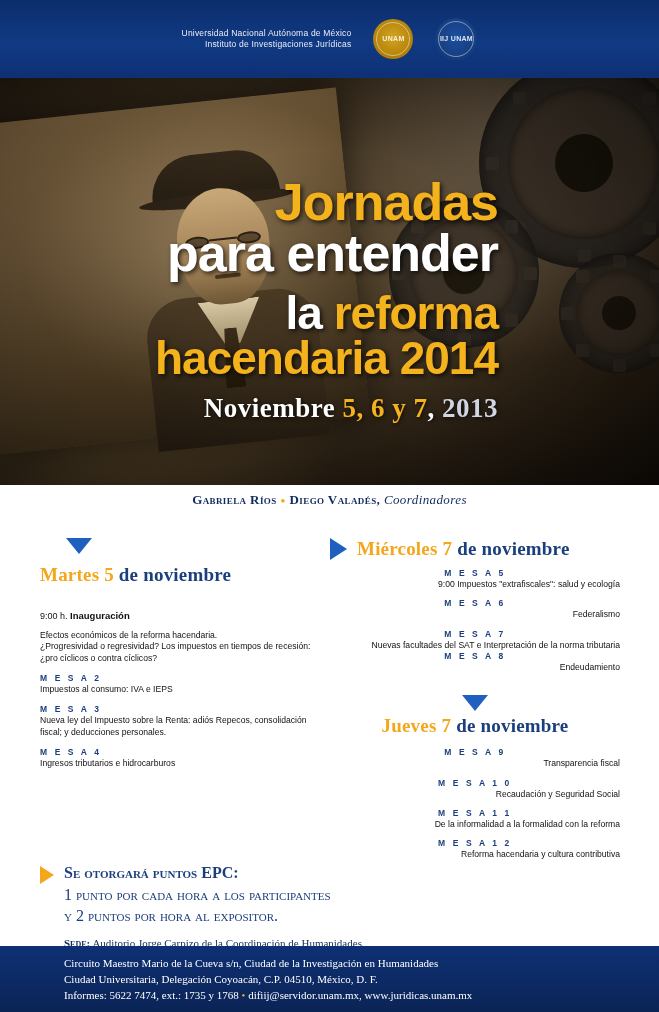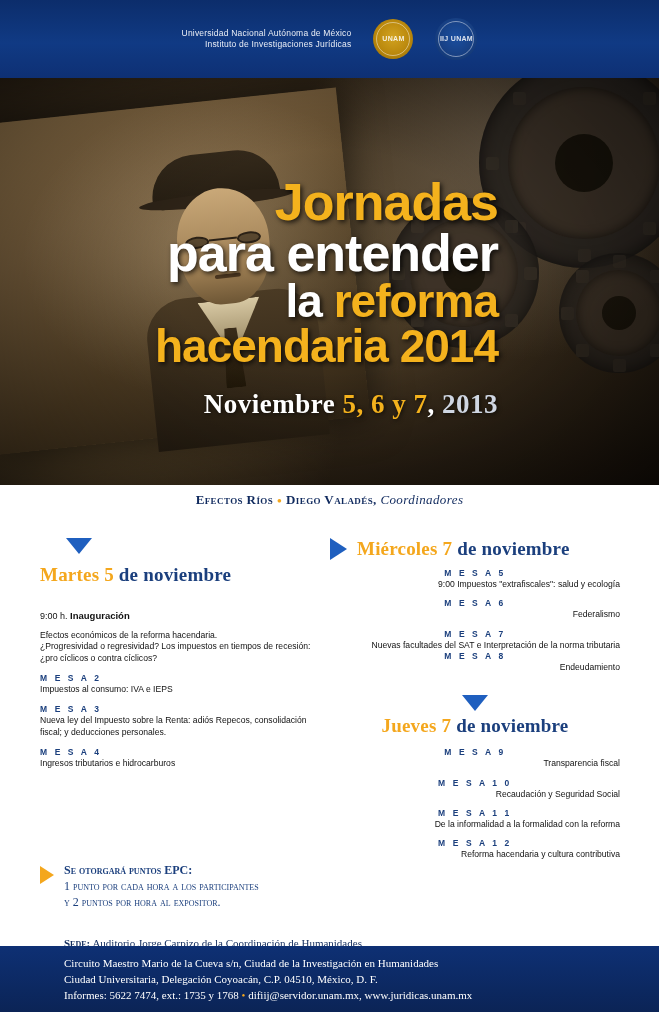--- a/index.html
+++ b/index.html
@@ -158,27 +158,27 @@
     font-family: "Liberation Sans", sans-serif;
     font-weight: bold; color: #f4b21d; line-height: .95;
     letter-spacing: -1px;
     text-shadow: 2px 2px 5px rgba(0,0,0,.75);
   }
   .t1 { font-size: 52px; }
   .t2 { font-size: 52px; color: #ffffff; margin-top: 2px; }
   .t3 {
     font-family: "Liberation Sans", sans-serif;
     font-weight: bold; line-height: .98; letter-spacing: -1px;
-    margin-top: 0; text-shadow: 2px 2px 5px rgba(0,0,0,.75);
+    margin-top: 12px; text-shadow: 2px 2px 5px rgba(0,0,0,.75);
     font-size: 46px;
   }
   .t3 .w { color: #ffffff; }
   .t3 .y { color: #f4b21d; }
   .dateline {
-    margin-top: 20px; text-align: right;
+    margin-top: 12px; text-align: right;
     font-family: "Liberation Serif", serif; font-weight: bold;
     font-size: 27px; letter-spacing: .5px;
     text-shadow: 1px 1px 4px rgba(0,0,0,.7);
   }
   .dateline .nov { color: #ffffff; }
   .dateline .num { color: #f4b21d; }
   .dateline .yr { color: #cfd6e2; }
 
   
   .coords {
@@ -238,21 +238,21 @@
   .rhead {
     display: flex; align-items: center; justify-content: flex-start; gap: 10px;
   }
 
   .epc {
     position: absolute; left: 40px; top: 338px; width: 300px;
     display: flex; gap: 10px; align-items: flex-start;
   }
   .epc-text {
     font-family: "Liberation Serif", serif; color: #1b3f7d;
-    font-size: 12px; line-height: 1.35; font-variant: small-caps;
+    font-size: 16px; line-height: 1.35; font-variant: small-caps;
   }
   .epc-text .l1 { font-weight: bold; }
 
   .sede {
     position: absolute; left: 64px; top: 413px; width: 560px;
     font-family: "Liberation Serif", serif; font-size: 11px; color: #0f2a5c;
   }
   .sede .lbl { font-variant: small-caps; font-weight: bold; }
 
   
@@ -348,21 +348,21 @@
     <div class="t2">para entender</div>
     <div class="t3">
       <span class="w">la </span><span class="y">reforma hacendaria 2014</span>
     </div>
     <div class="dateline">
       <span class="nov">Noviembre</span><span class="num"> 5, 6 y 7</span><span class="nov">, </span><span class="yr">2013</span>
     </div>
   </div>
 
   <div class="coords">
-    <span class="nm">Efectos Ríos</span>
+    <span class="nm">Gabriela Ríos</span>
     <span class="bullet">•</span>
     <span class="nm">Diego Valadés,</span><span class="it"> Coordinadores</span>
   </div>
 
   <div class="program">
 
     <div class="col-left">
       <div style="margin-left:26px">
         <span class="tri tri-down"></span>
       </div>

